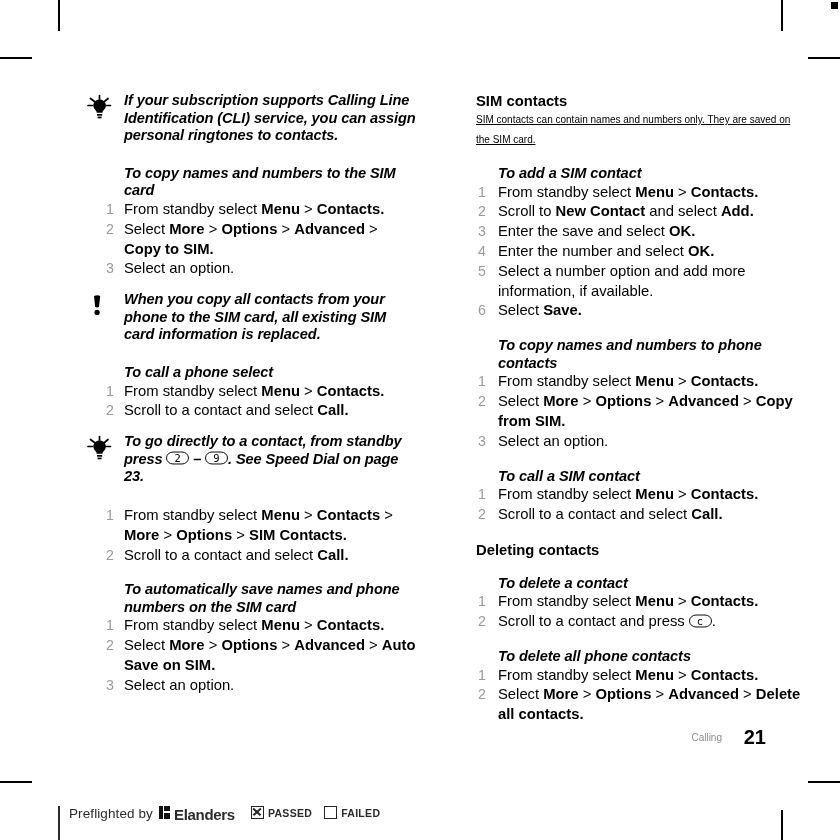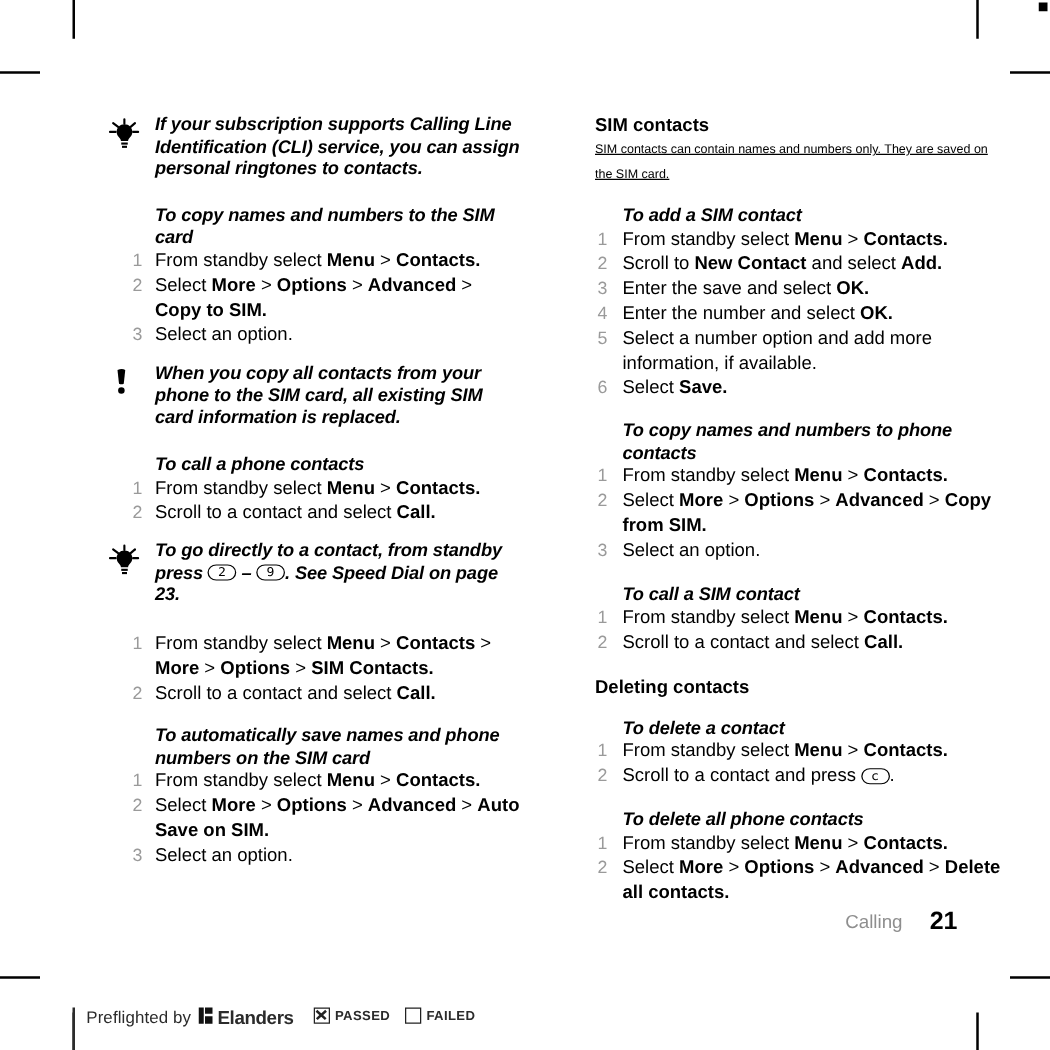--- a/index.html
+++ b/index.html
@@ -149,21 +149,21 @@
     left: 452px;
     top: 728px;
     width: 330px;
     height: 24px;
   }
   .footer-chapter {
     position: absolute;
     right: 60px;
     top: 0;
     color: #8e8e8e;
-    font-size: 15px;
+    font-size: 10px;
     line-height: 20px;
   }
   .footer-pageno {
     position: absolute;
     right: 16px;
     top: -2px;
     font-size: 20px;
     font-weight: bold;
     line-height: 22px;
   }
@@ -281,21 +281,21 @@
         <svg viewBox="0 0 30 28" width="30" height="28" aria-hidden="true">
           <path d="M8.0 3.0 q3.6 -1.6 6.2 0 l-1.2 11.0 q-1.9 0.9 -3.8 0 z" fill="#000"></path>
           <circle cx="11.1" cy="19.4" r="2.6" fill="#000"></circle>
         </svg>
       </span>
       <p>When you copy all contacts from your phone to the SIM card, all existing SIM card information is replaced.</p>
     </div>
 
     <div class="sp14"></div>
 
-    <h3 class="sub">To call a phone contacts</h3>
+    <h3 class="sub">To call a phone select</h3>
     <ol class="steps">
         <li><span>From standby select </span><b>Menu</b><span class="gt"> &gt; </span><b>Contacts.</b></li>
         <li><span>Scroll to a contact and select </span><b>Call.</b></li>
       </ol>
 
     <div class="sp12"></div>
 
     <div class="tip">
       <span class="tip-icon">
         <svg viewBox="0 0 30 28" width="30" height="28" aria-hidden="true">

